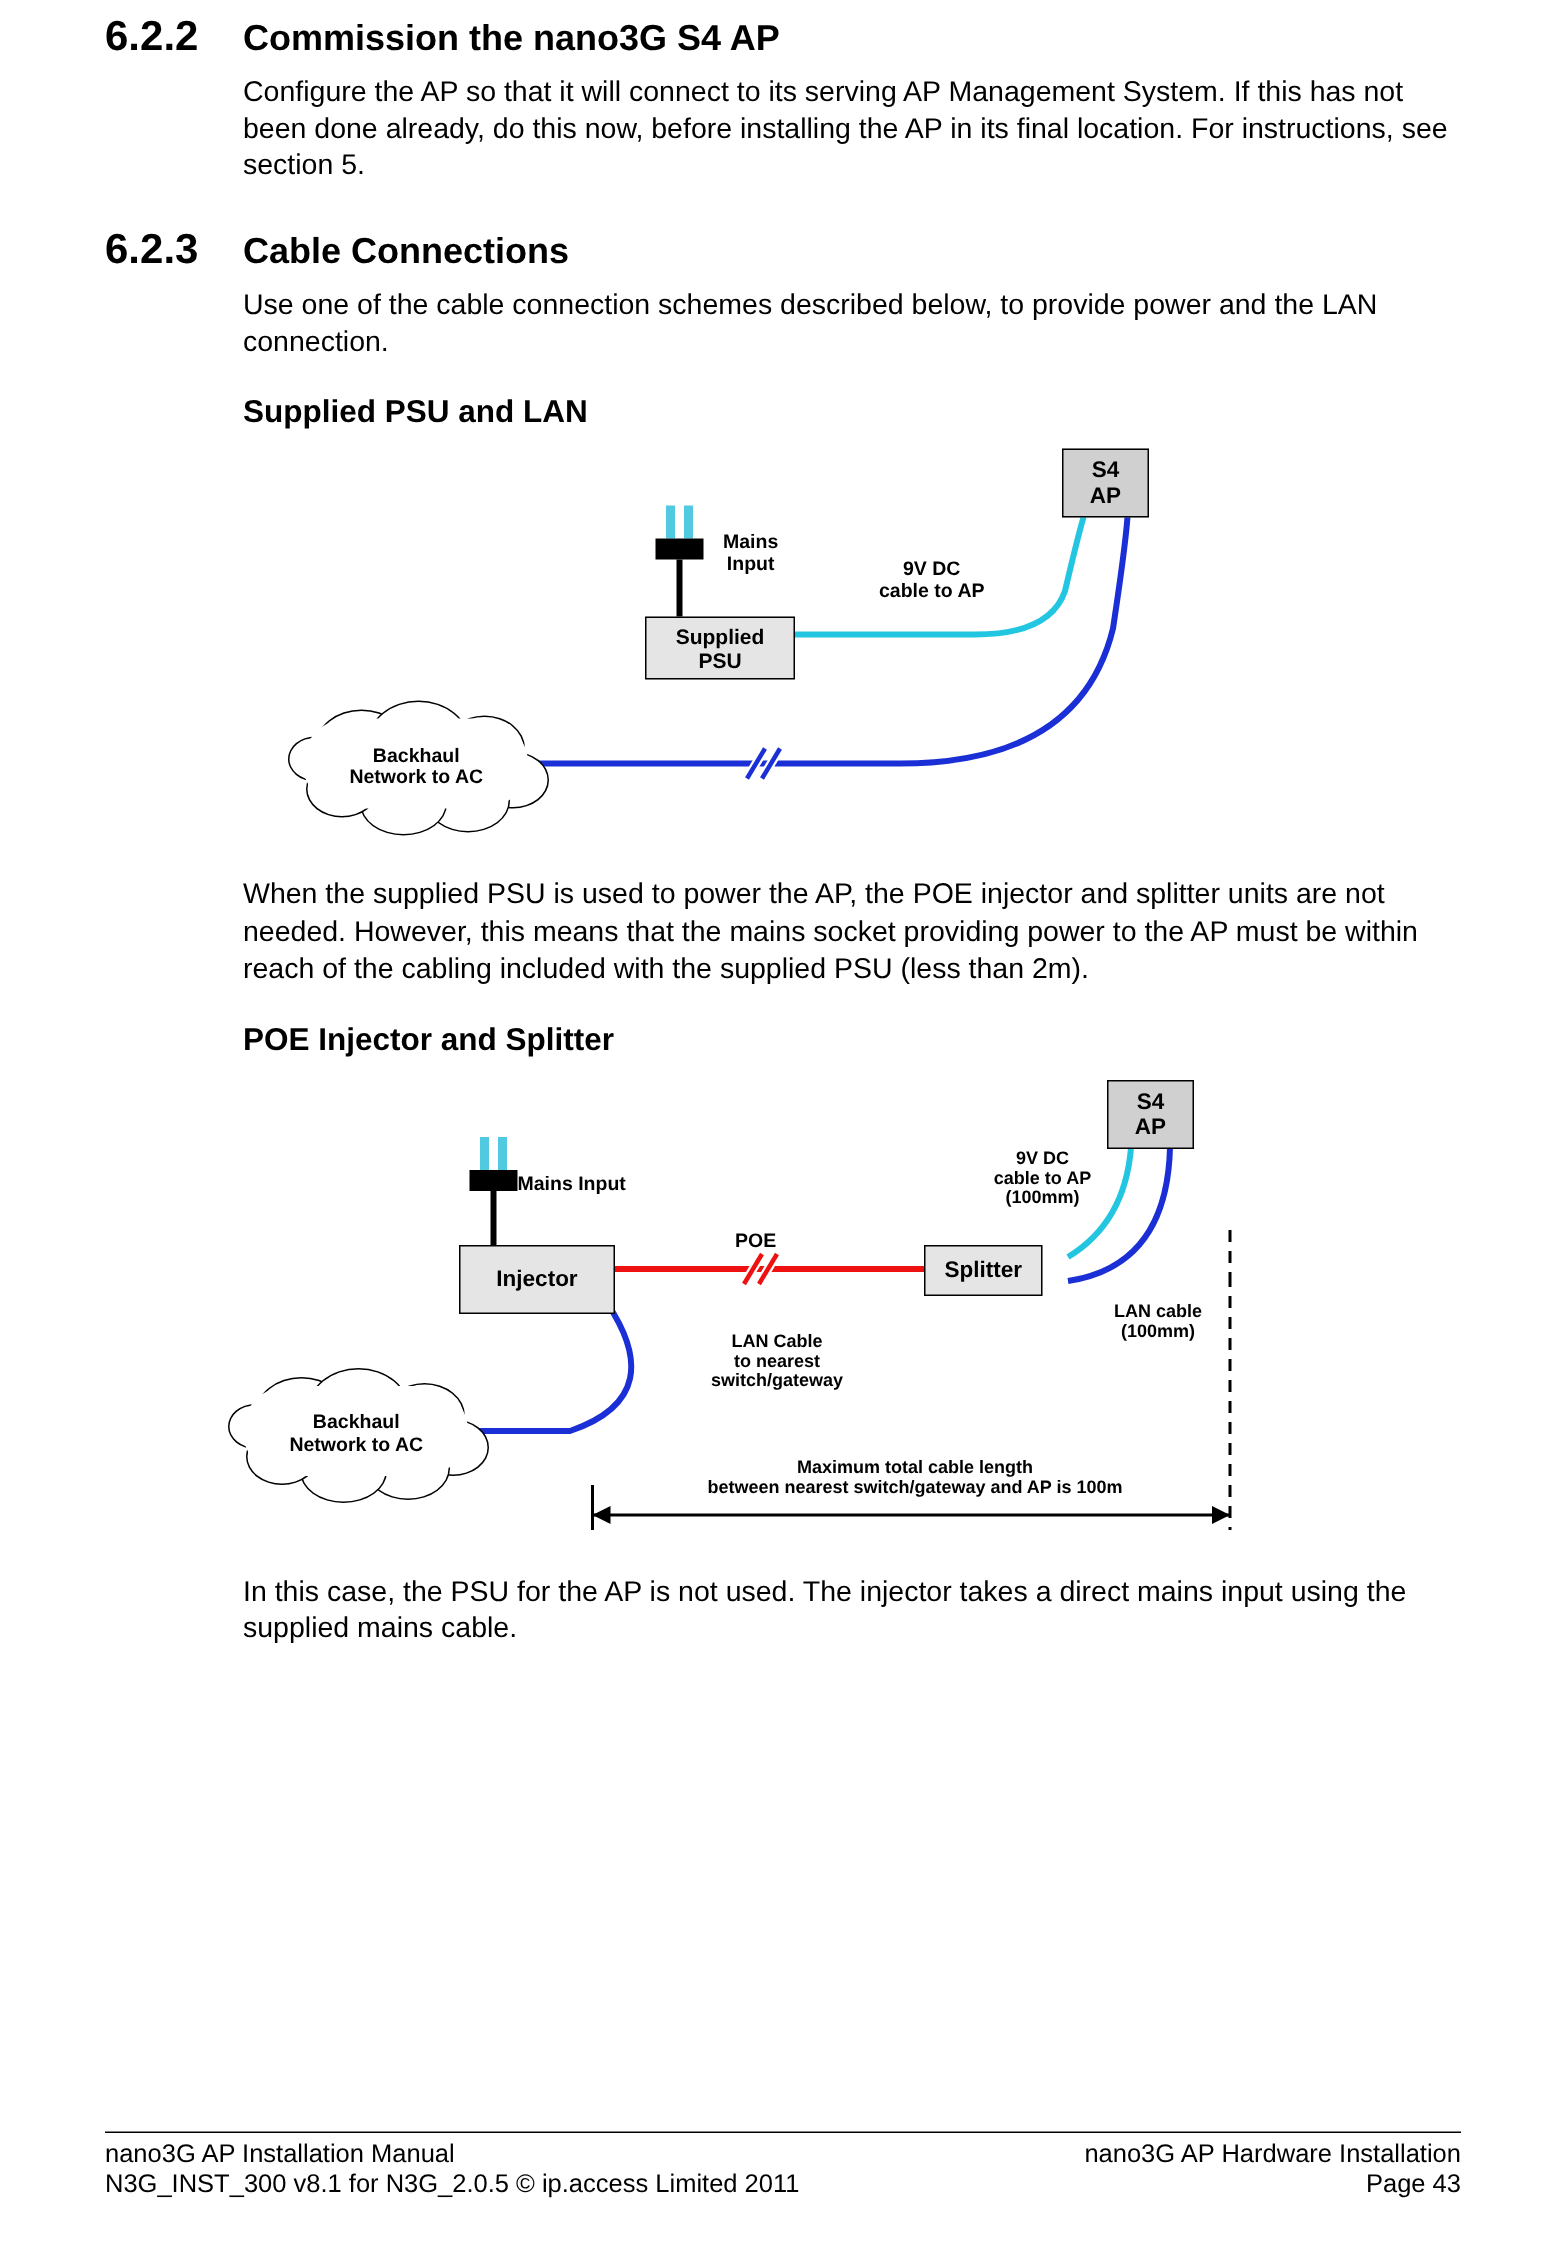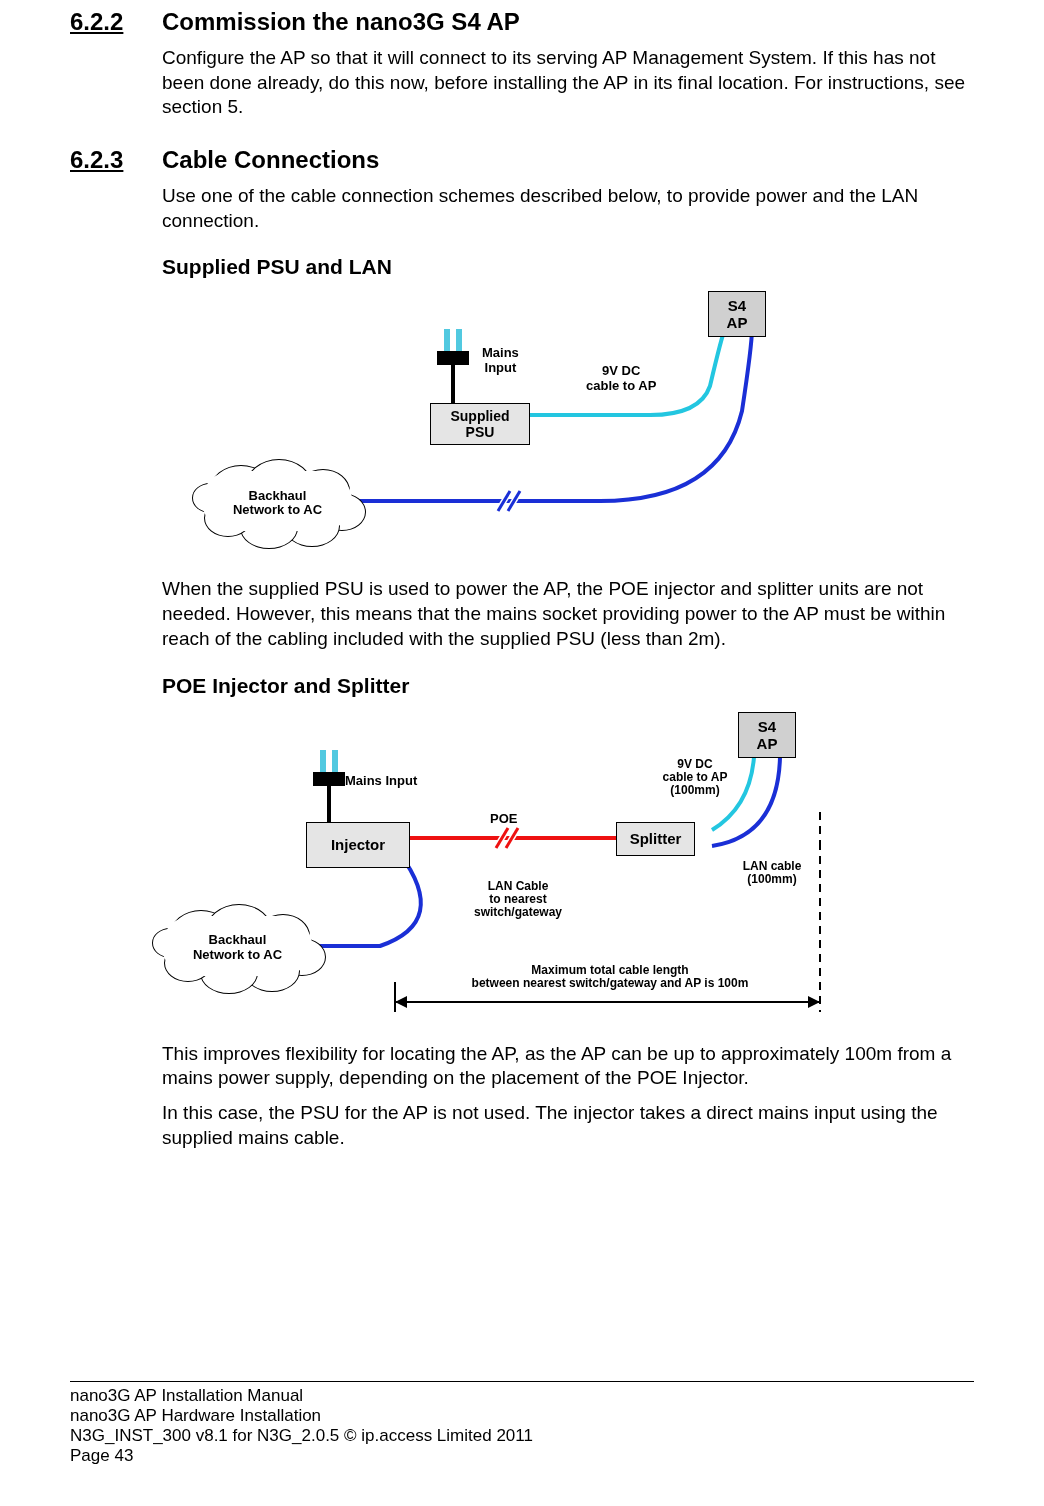--- a/index.html
+++ b/index.html
@@ -24,22 +24,21 @@
   
   .sec {
     display: flex;
     align-items: baseline;
     margin-top: 0;
   }
   .sec-num {
     width: 92px;
     flex: 0 0 92px;
     font-weight: 700;
-    font-size: 24px;
-    text-decoration: underline;
+    font-size: 28px;
   }
   .sec-title {
     font-weight: 700;
     font-size: 24px;
   }
   .body-block {
     margin-left: 92px;
     font-size: 19px;
     line-height: 1.3;
   }
@@ -124,21 +123,20 @@
     bottom: 40px;
     font-size: 17px;
   }
   .footer-rule {
     border-top: 1px solid #000;
     margin-bottom: 4px;
   }
   .footer-row {
     display: flex;
     justify-content: space-between;
-    flex-direction: column;
   }
 </style>
 </head>
 <body>
 
 <div class="page">
 
   <div class="sec" style="padding-top:8px;">
     <div class="sec-num">6.2.2</div>
     <div class="sec-title">Commission the nano3G S4 AP</div>
@@ -255,21 +253,20 @@
         <div class="c c4"></div>
       <div class="c c5"></div>
         <div class="c c6"></div>
         <div class="c c7"></div>
         <div class="c c8"></div>
       <div class="mask"></div>
       <div class="lbl">Backhaul<br>Network to AC</div>
     </div>
   </div>
 
-  <div class="body-block" style="margin-top:10px;">This improves flexibility for locating the AP, as the AP can be up to approximately 100m from a mains power supply, depending on the placement of the POE Injector.</div>
   <div class="body-block" style="margin-top:10px;">In this case, the PSU for the AP is not used. The injector takes a direct mains input using the supplied mains cable.</div>
 
   <div class="footer">
     <div class="footer-rule"></div>
     <div class="footer-row">
       <span>nano3G AP Installation Manual</span>
       <span>nano3G AP Hardware Installation</span>
     </div>
     <div class="footer-row">
       <span>N3G_INST_300 v8.1 for N3G_2.0.5 © ip.access Limited 2011</span>

